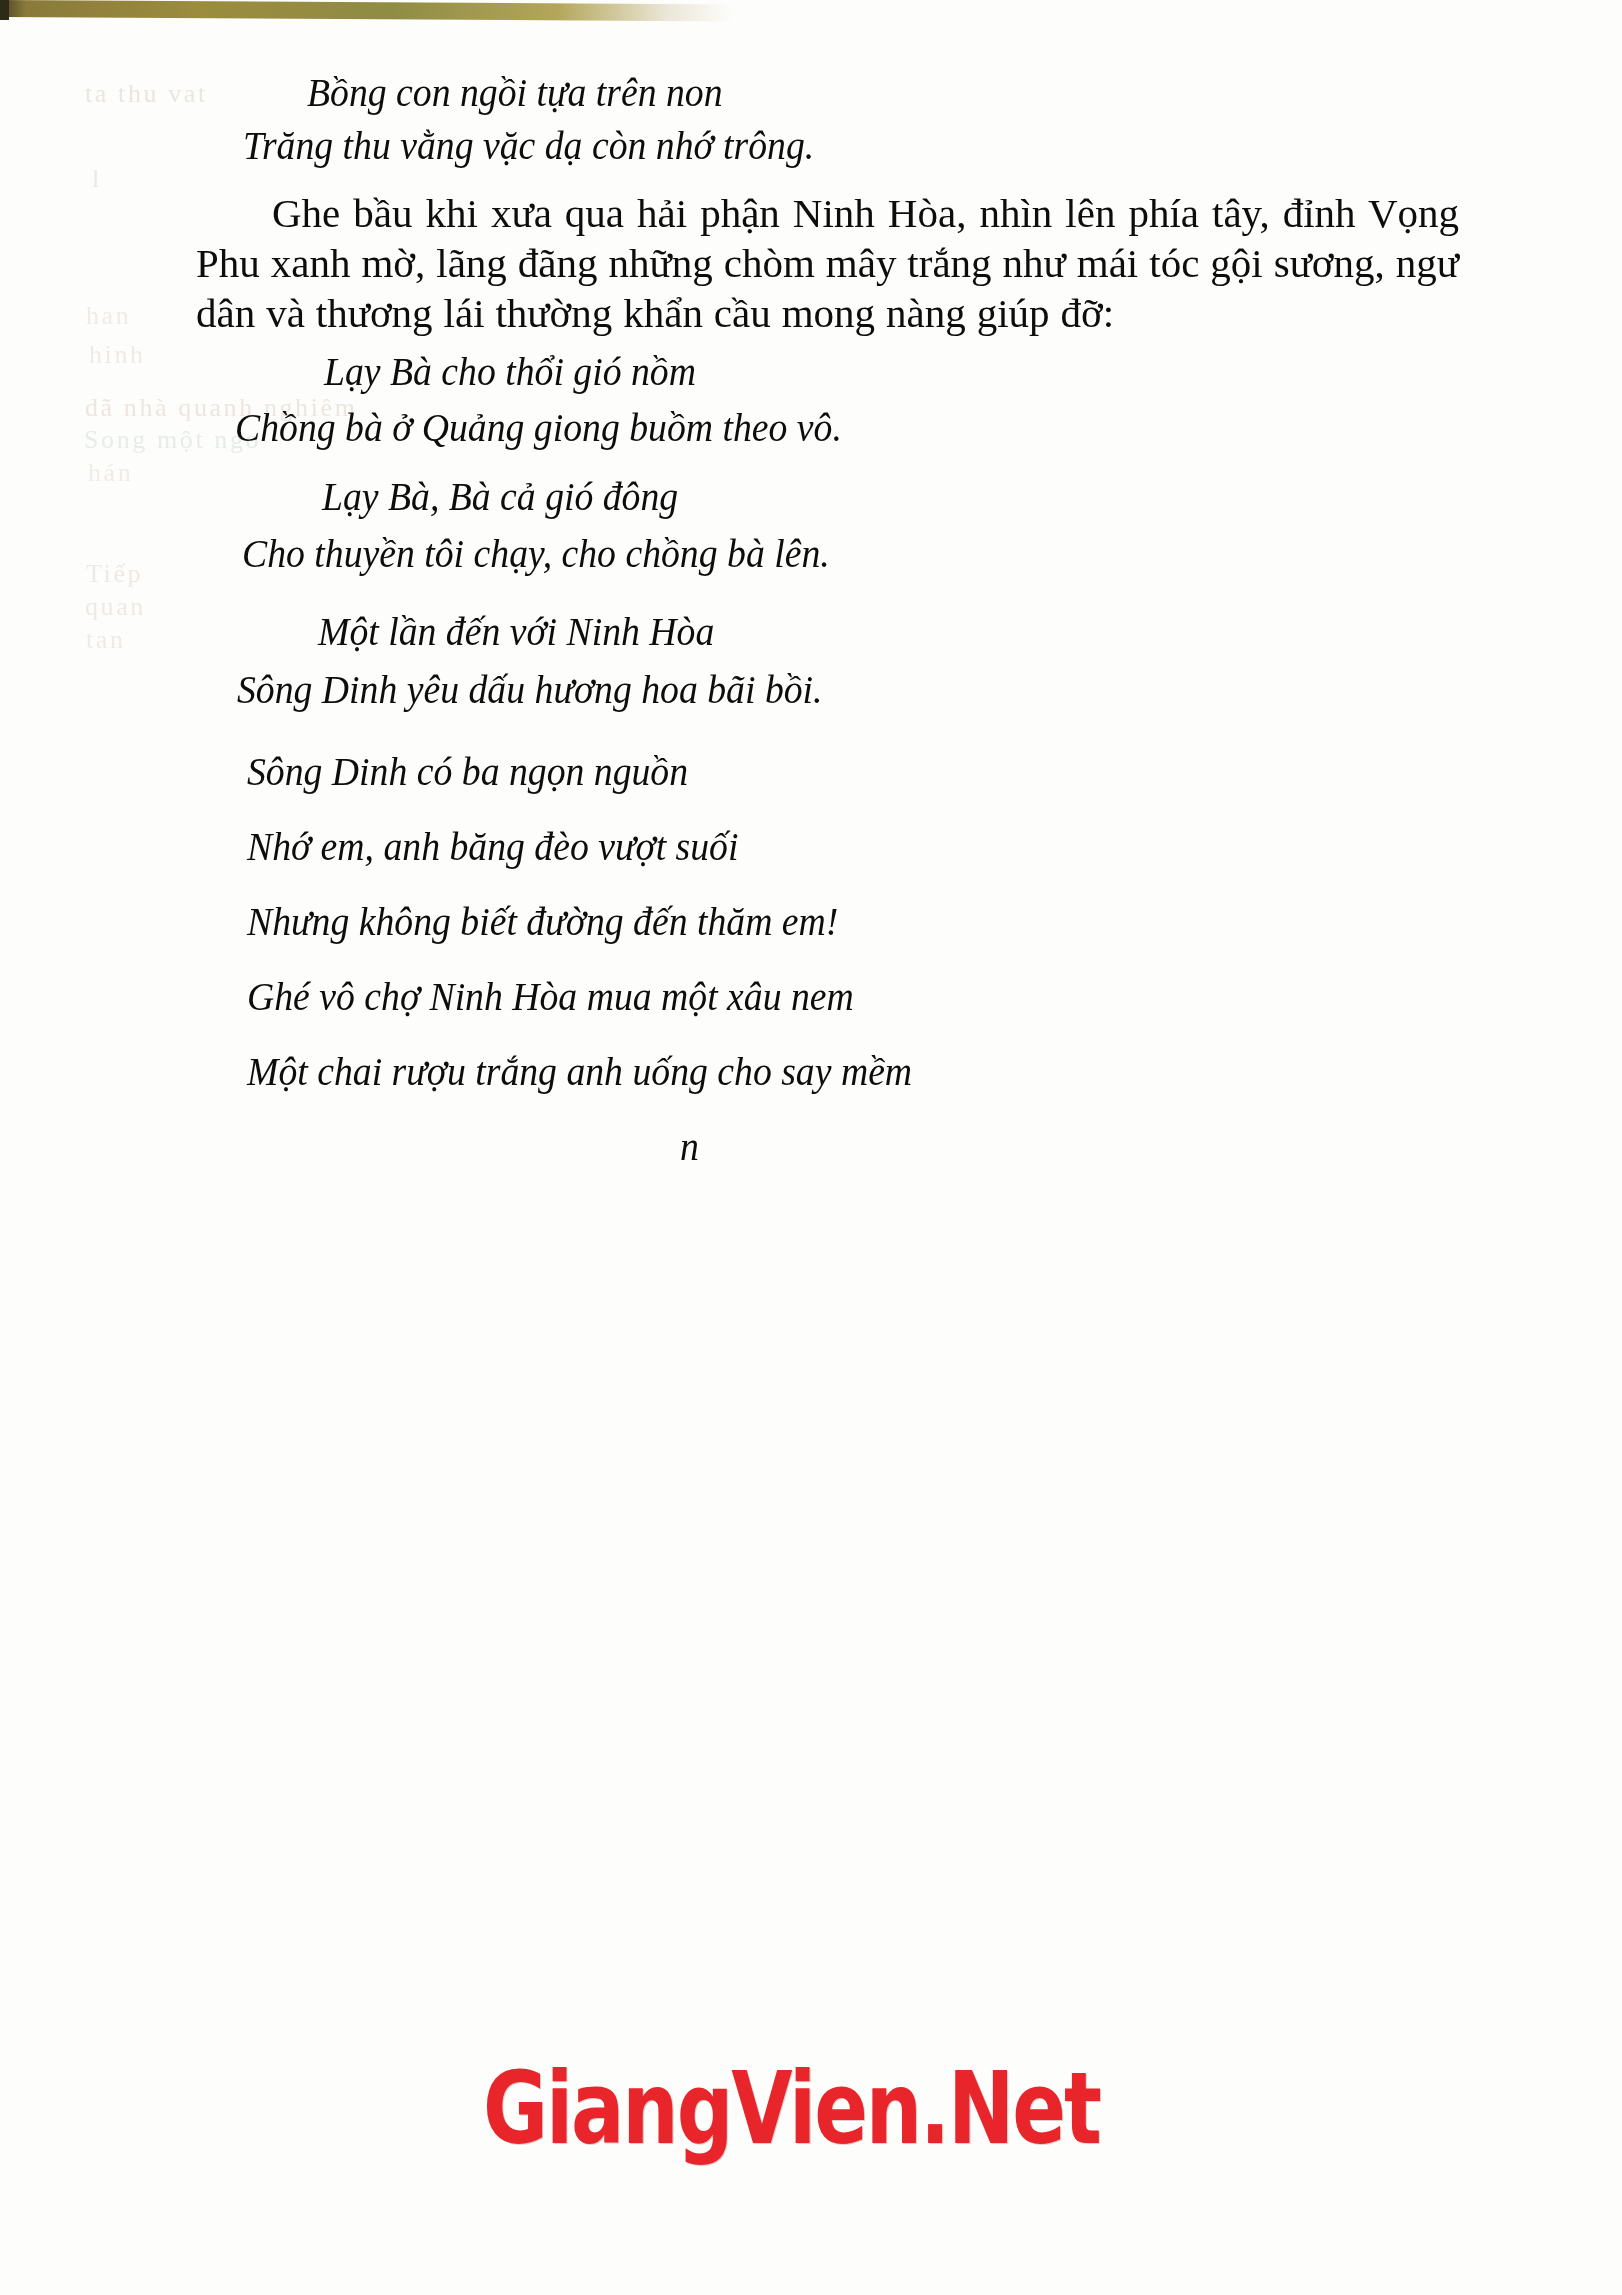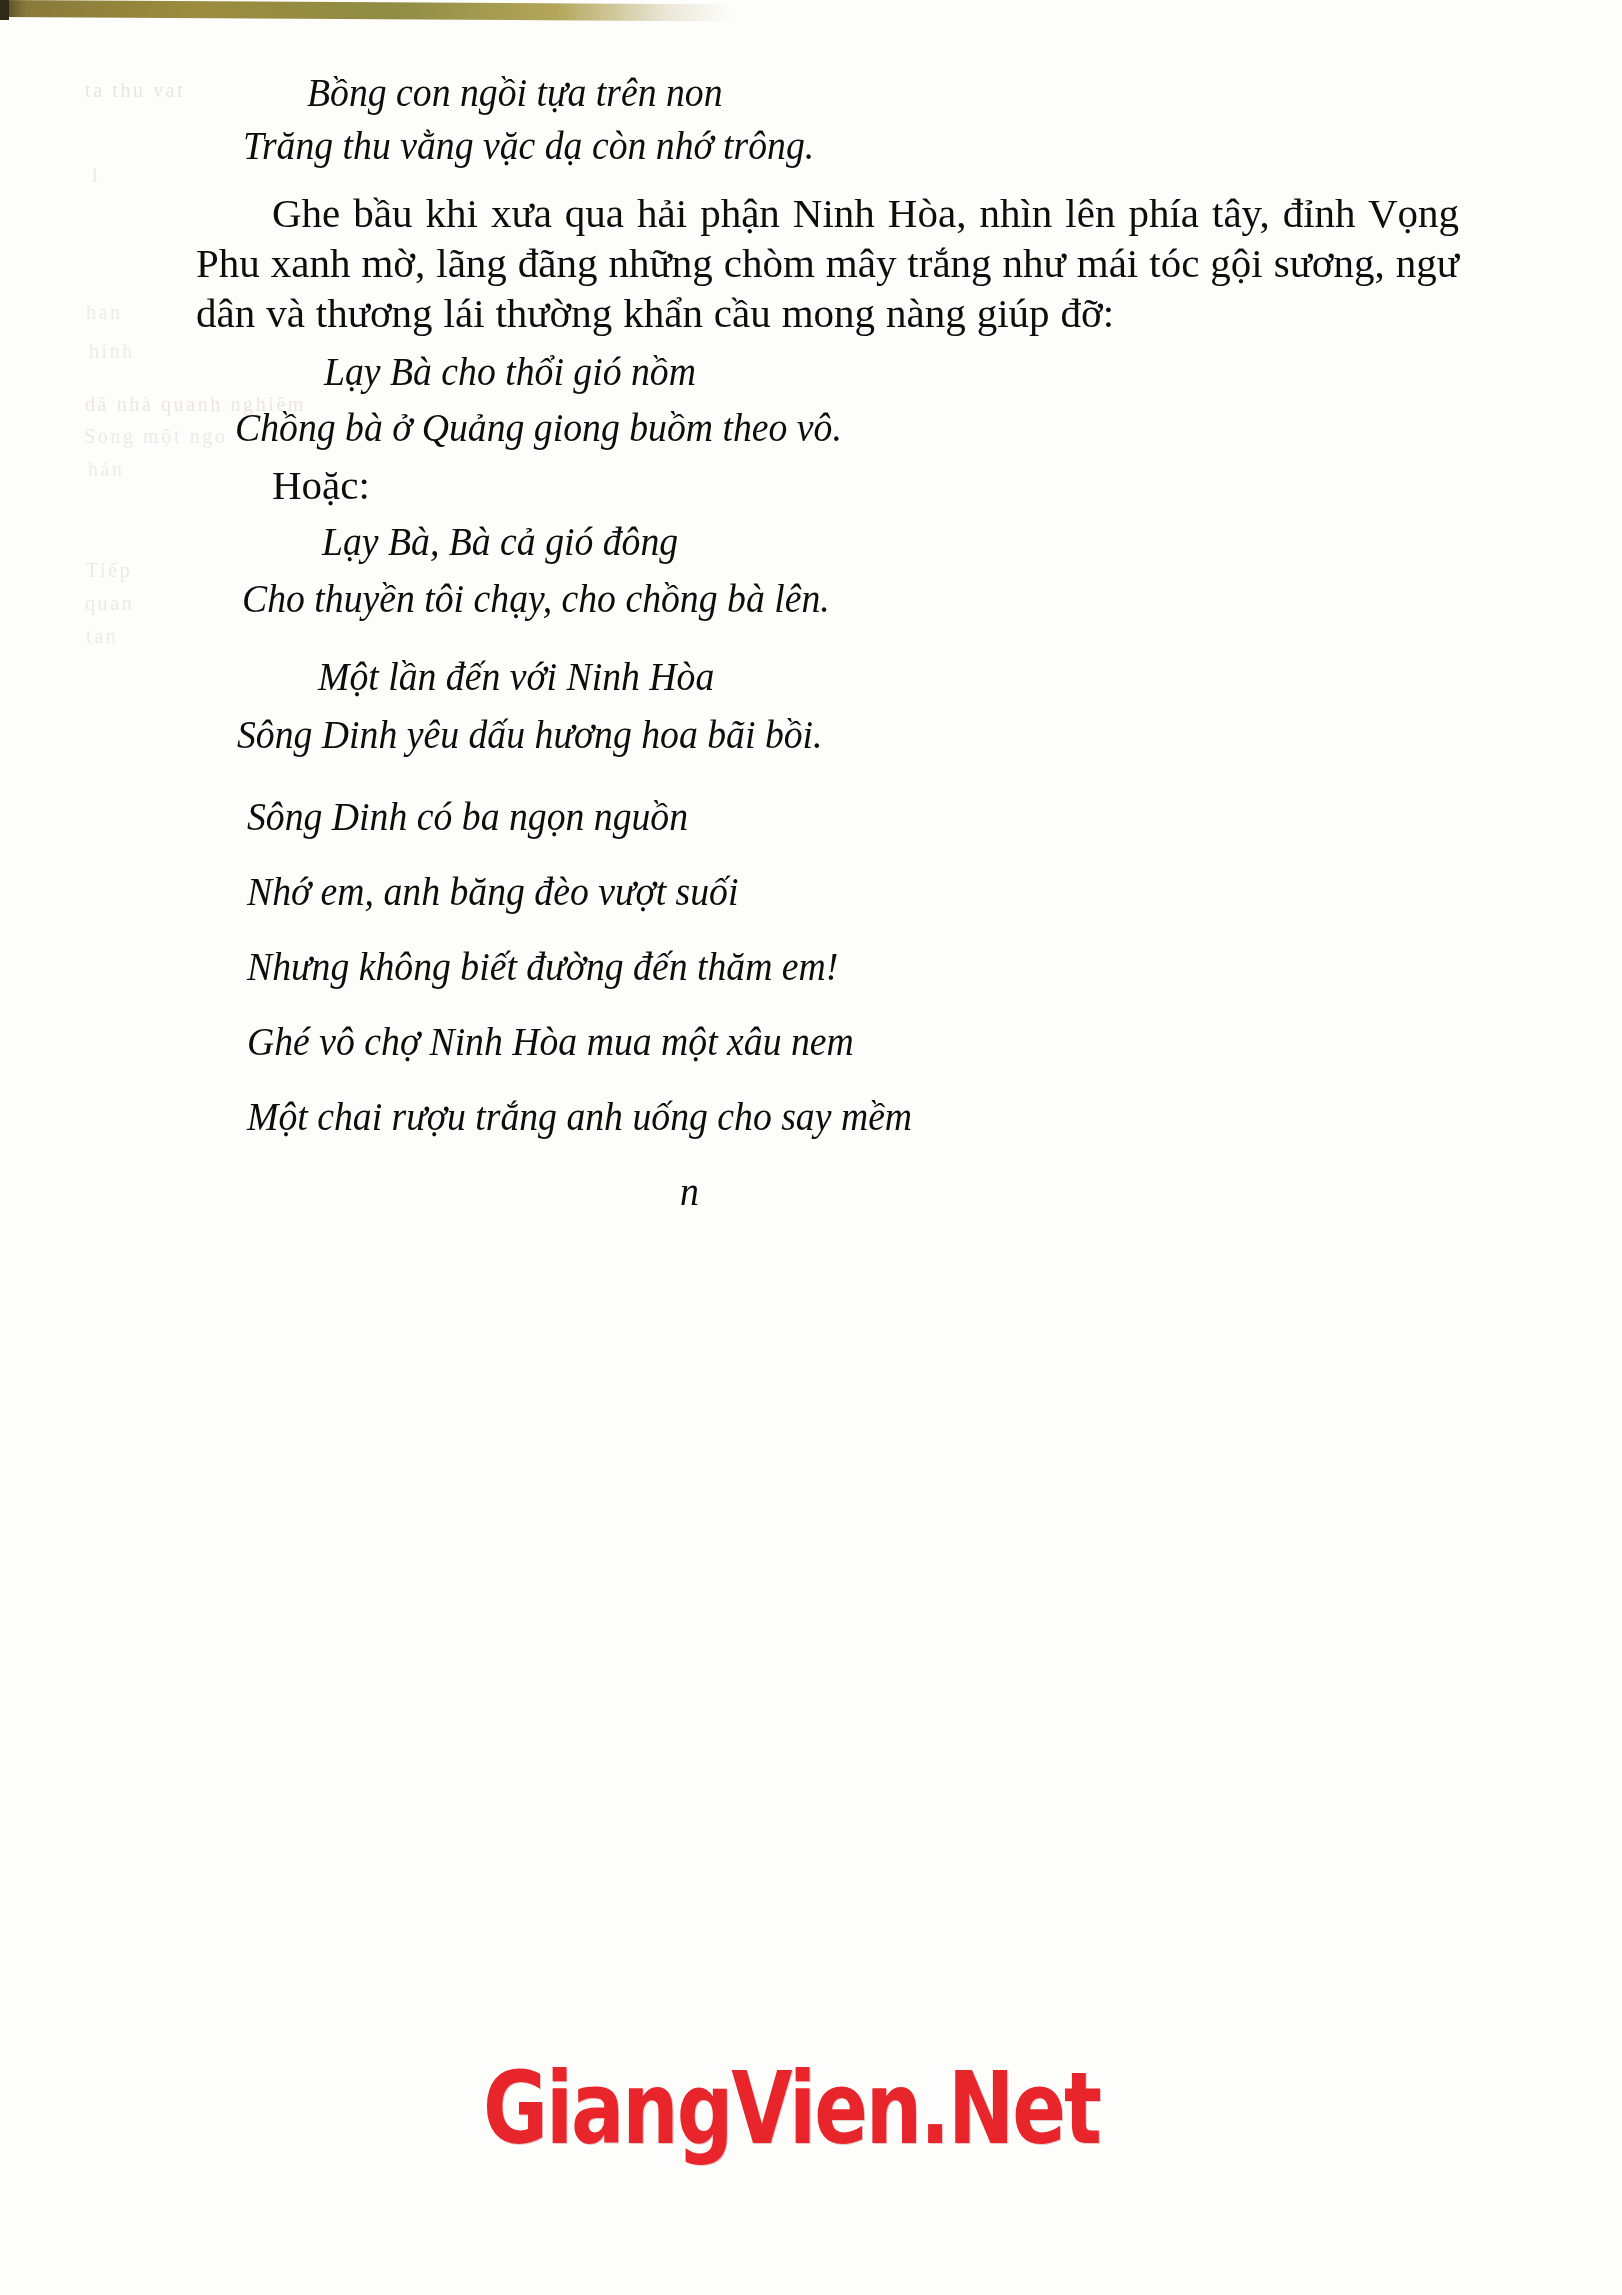--- a/index.html
+++ b/index.html
@@ -45,21 +45,21 @@
     top: 0;
     width: 9.2px;
     height: 19.6px;
     background: #2d2a18;
   }
 
   
   .ghost {
     position: absolute;
     font-family: "Liberation Serif", "DejaVu Serif", serif;
-    font-size: 20px;
+    font-size: 26px;
     letter-spacing: 2.6px;
     white-space: nowrap;
     pointer-events: none;
     user-select: none;
   }
 
   
   #content {
     position: absolute;
     left: 196px;
@@ -143,21 +143,20 @@
     <div class="para">Ghe bầu khi xưa qua hải phận Ninh Hòa, nhìn lên phía tây, đỉnh Vọng Phu xanh mờ, lãng đãng những chòm mây trắng như mái tóc gội sương, ngư dân và thương lái thường khẩn cầu mong nàng giúp đỡ:</div>
 
     <div style="height:13px"></div>
 
     <div class="verse" style="margin-left:128px;">Lạy Bà cho thổi gió nồm</div>
     <div style="height:14.4px"></div>
     <div class="verse" style="margin-left:39px;">Chồng bà ở Quảng giong buồm theo vô.</div>
 
     <div style="height:15.7px"></div>
 
-    <div class="label">Hoặc:</div>
 
     <div style="height:13px"></div>
 
     <div class="verse" style="margin-left:126px;">Lạy Bà, Bà cả gió đông</div>
     <div style="height:15.7px"></div>
     <div class="verse" style="margin-left:46px;">Cho thuyền tôi chạy, cho chồng bà lên.</div>
 
     <div style="height:19.6px"></div>
 
 

